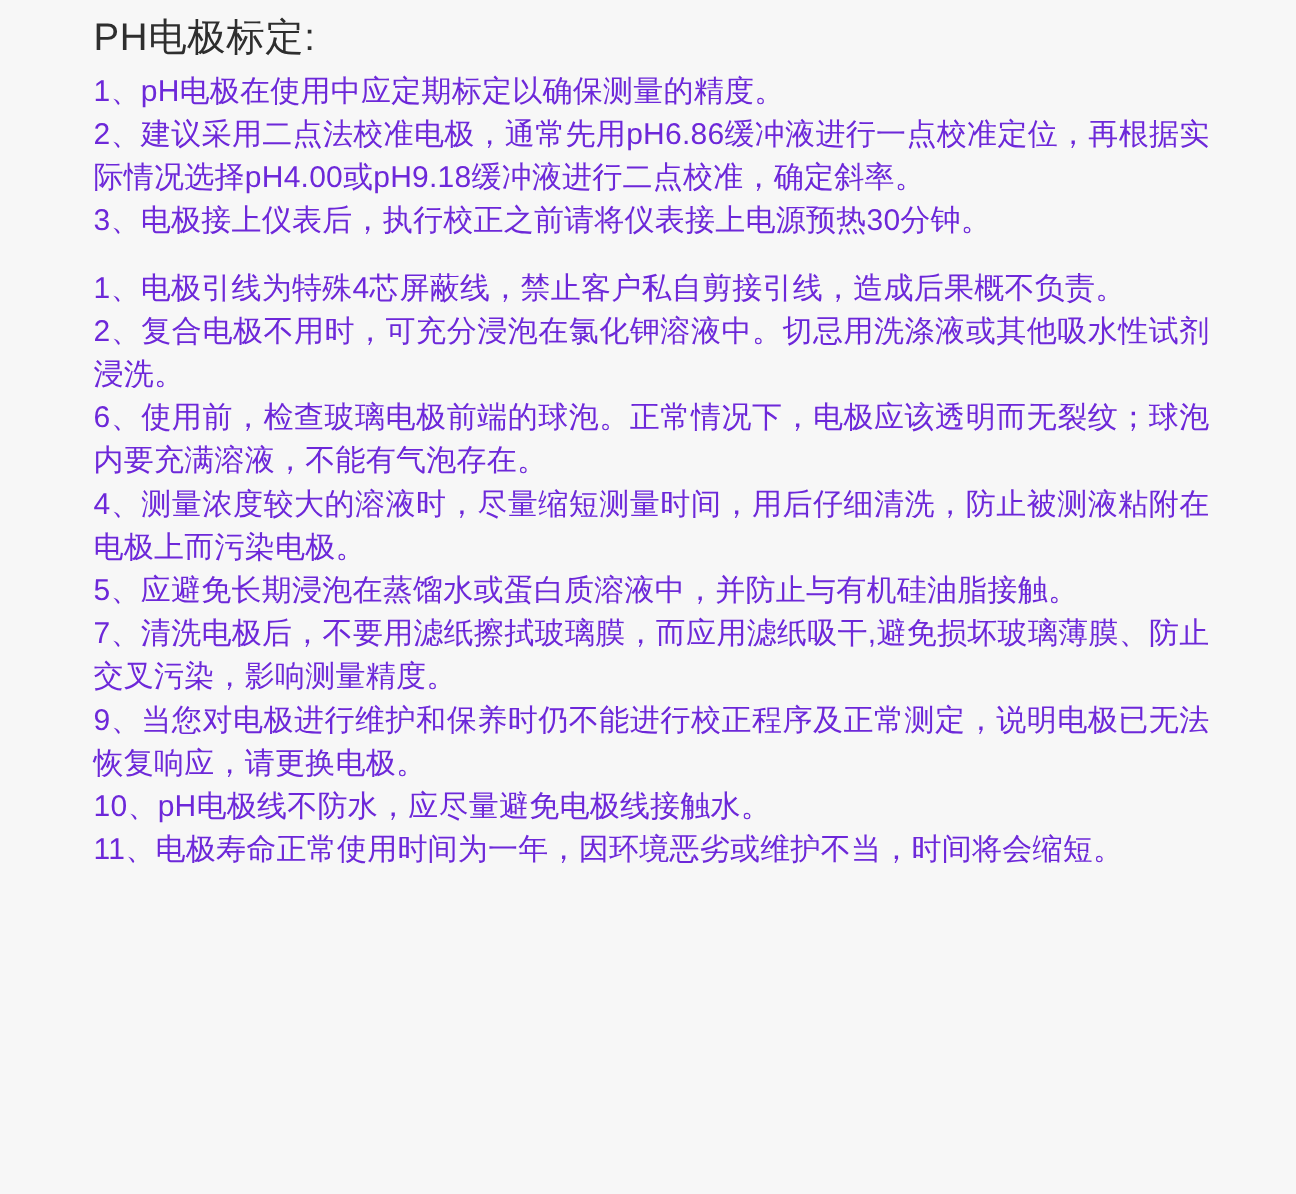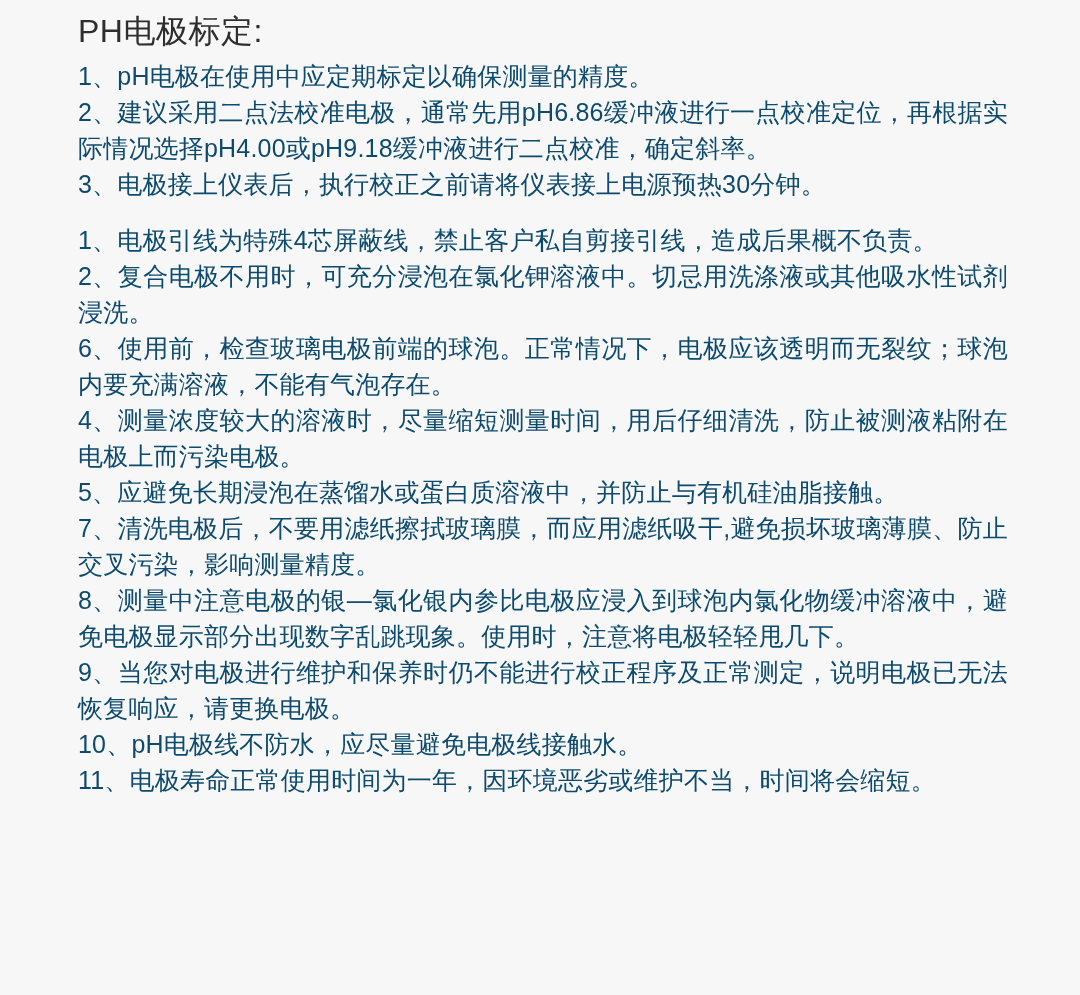--- a/index.html
+++ b/index.html
@@ -30,21 +30,21 @@
     line-height: 42px;
     font-weight: 400;
     color: #2e2e2e;
     letter-spacing: 0.5px;
   }
   .list-item {
     margin: 0;
     font-size: 25px;
     line-height: 36px;
     font-weight: 500;
-    color: #0c4a6e;
+    color: #6d28d9;
     text-align: justify;
     letter-spacing: 0.2px;
   }
 </style>
 </head>
 <body>
 
 <div class="doc-body" id="doc-body">
     <section class="doc-section">
       <h1 class="section-heading">PH电极标定:</h1>
@@ -52,18 +52,17 @@
       <p class="list-item">2、建议采用二点法校准电极，通常先用pH6.86缓冲液进行一点校准定位，再根据实际情况选择pH4.00或pH9.18缓冲液进行二点校准，确定斜率。</p>
       <p class="list-item">3、电极接上仪表后，执行校正之前请将仪表接上电源预热30分钟。</p>
     </section>
     <section class="doc-section">
       <p class="list-item">1、电极引线为特殊4芯屏蔽线，禁止客户私自剪接引线，造成后果概不负责。</p>
       <p class="list-item">2、复合电极不用时，可充分浸泡在氯化钾溶液中。切忌用洗涤液或其他吸水性试剂浸洗。</p>
       <p class="list-item">6、使用前，检查玻璃电极前端的球泡。正常情况下，电极应该透明而无裂纹；球泡内要充满溶液，不能有气泡存在。</p>
       <p class="list-item">4、测量浓度较大的溶液时，尽量缩短测量时间，用后仔细清洗，防止被测液粘附在电极上而污染电极。</p>
       <p class="list-item">5、应避免长期浸泡在蒸馏水或蛋白质溶液中，并防止与有机硅油脂接触。</p>
       <p class="list-item">7、清洗电极后，不要用滤纸擦拭玻璃膜，而应用滤纸吸干,避免损坏玻璃薄膜、防止交叉污染，影响测量精度。</p>
-      <p class="list-item">8、测量中注意电极的银—氯化银内参比电极应浸入到球泡内氯化物缓冲溶液中，避免电极显示部分出现数字乱跳现象。使用时，注意将电极轻轻甩几下。</p>
       <p class="list-item">9、当您对电极进行维护和保养时仍不能进行校正程序及正常测定，说明电极已无法恢复响应，请更换电极。</p>
       <p class="list-item">10、pH电极线不防水，应尽量避免电极线接触水。</p>
       <p class="list-item">11、电极寿命正常使用时间为一年，因环境恶劣或维护不当，时间将会缩短。</p>
     </section>
   </div>
 
 </body></html>

